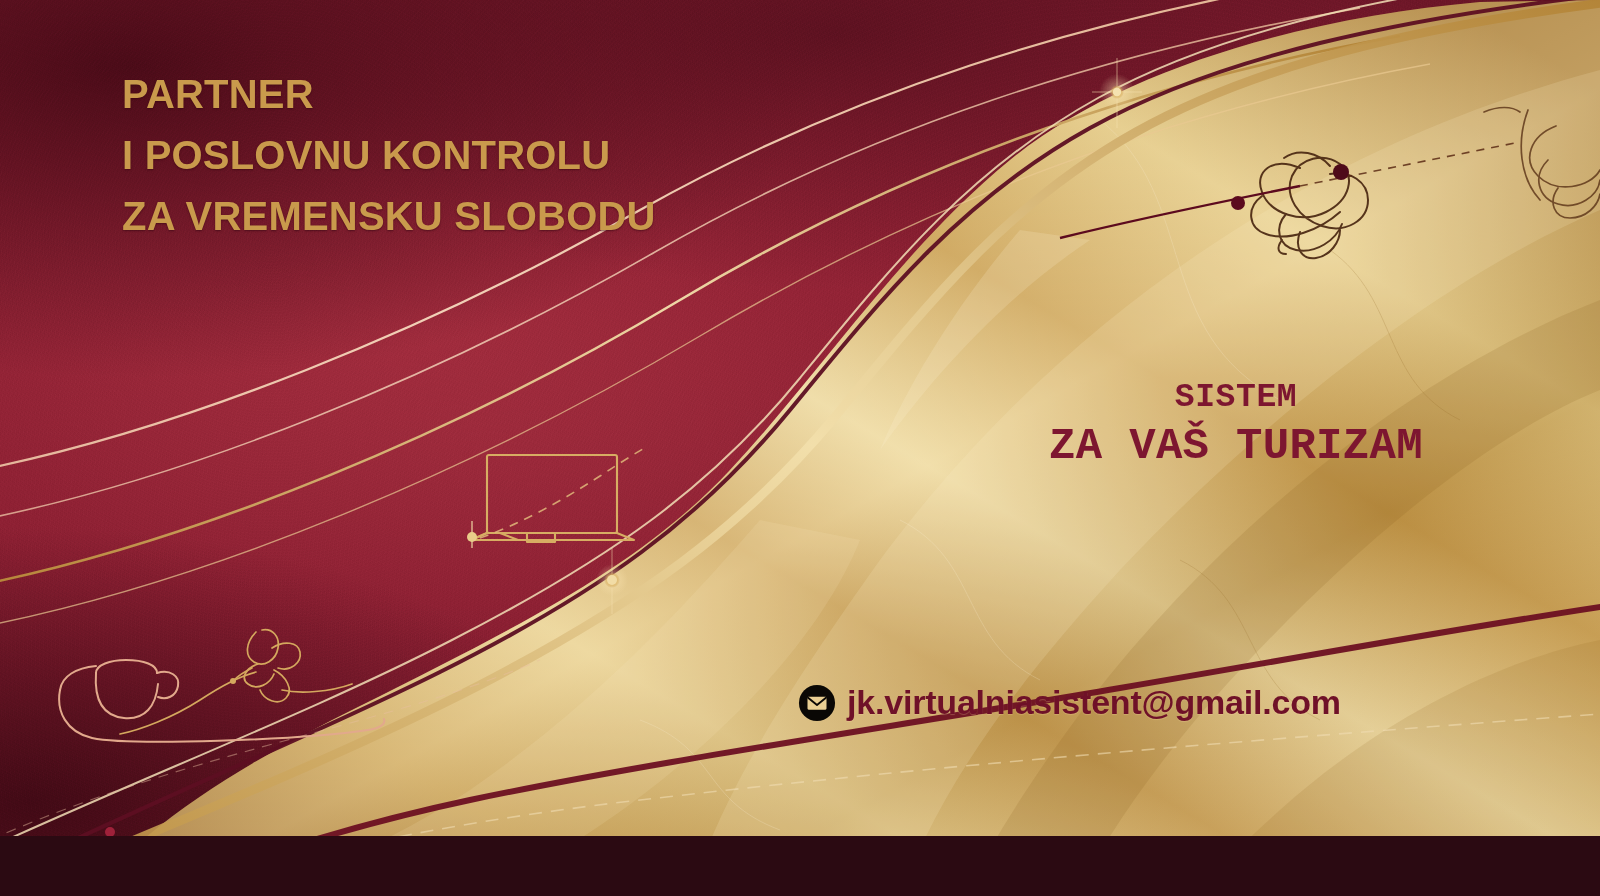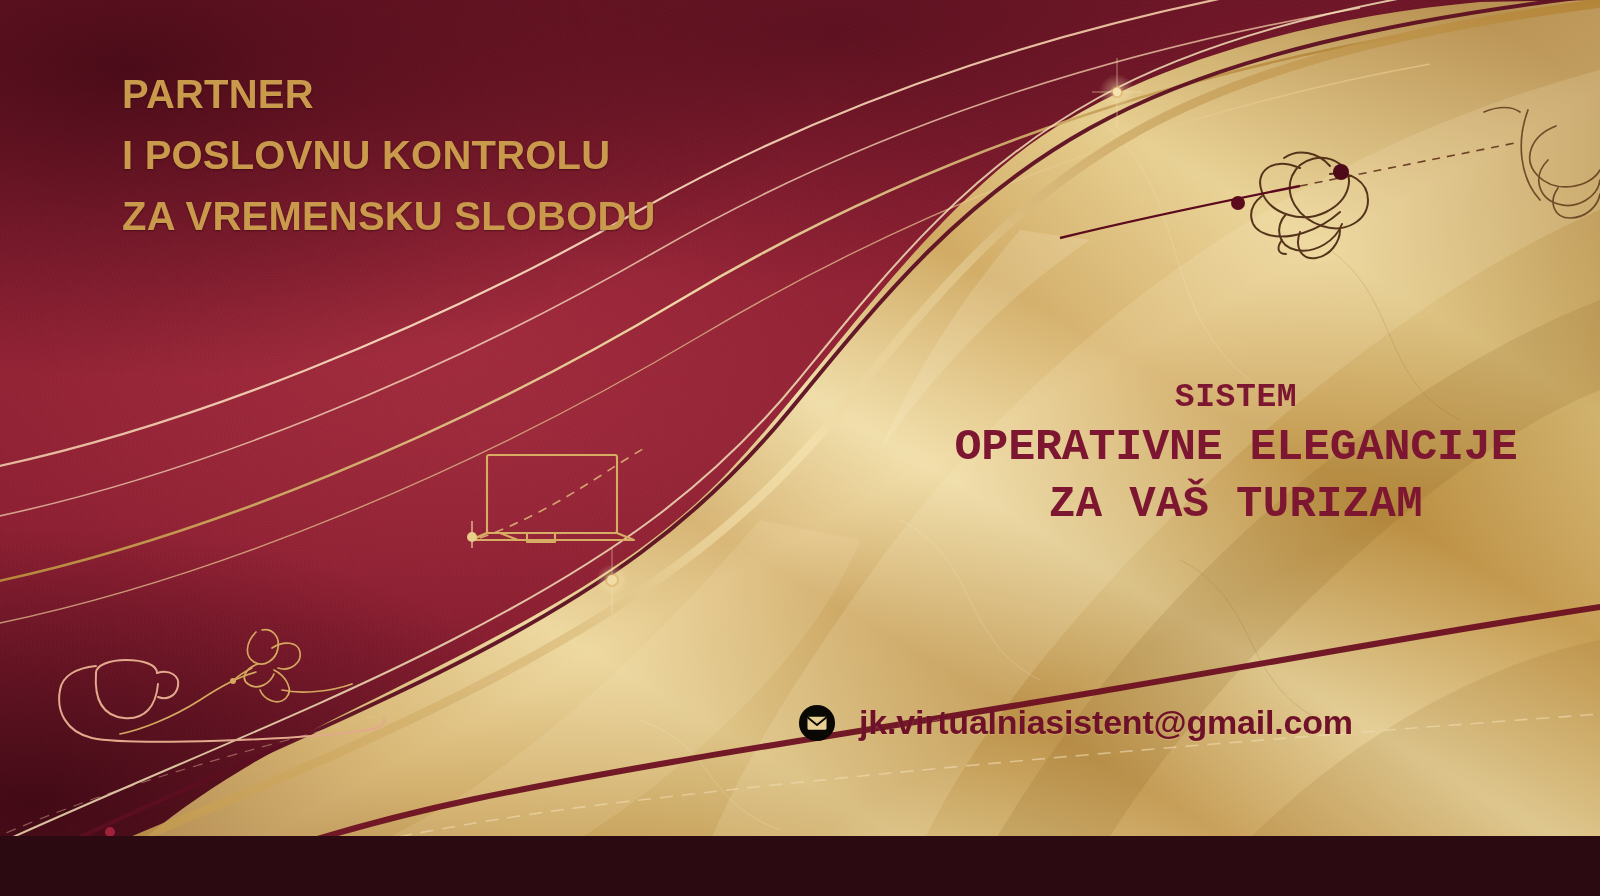--- a/index.html
+++ b/index.html
@@ -50,21 +50,21 @@
 
   .rightblock{
     position:absolute;right:44px;top:378px;width:640px;text-align:center;
     color:#7d1630;font-weight:700;text-transform:uppercase;font-family:Liberation Mono, monospace;
   }
   .r1{font-size:33px;letter-spacing:.6px;line-height:1.22;}
   .r2{font-size:45px;letter-spacing:-.2px;line-height:1.22;margin-top:3px;white-space:nowrap;}
   .r3{font-size:44px;letter-spacing:.3px;line-height:1.22;margin-top:2px;}
 
   .email{
-    position:absolute;left:798px;top:703px;display:flex;align-items:center;gap:23px;
+    position:absolute;left:798px;top:683px;display:flex;align-items:center;gap:11px;
   }
   .email-txt{
     color:#6f1128;font-weight:700;font-size:34px;letter-spacing:-.2px;white-space:nowrap;
     text-shadow:0 1px 1px rgba(255,225,170,.25);
   }
   .mail-ico{width:38px;height:38px;flex:0 0 38px;display:block;}
 </style>
 </head>
 <body>
 
@@ -250,21 +250,20 @@
   </svg>
 
   <div class="headline">
     <div>PARTNER</div>
     <div>I POSLOVNU KONTROLU</div>
     <div>ZA VREMENSKU SLOBODU</div>
   </div>
 
   <div class="rightblock">
     <div class="r1">SISTEM</div>
-    <div class="r2">OPERATIVNE ELEGANCIJE</div>
     <div class="r3">ZA VAŠ TURIZAM</div>
   </div>
 
   <div class="email">
     <svg class="mail-ico" viewBox="0 0 40 40">
       <circle cx="20" cy="20" r="19" fill="#0a0805"></circle>
       <rect x="10" y="13.5" width="20" height="13.5" rx="1.2" fill="#e9cf93"></rect>
       <path d="M10.6,14.4 L20,22 L29.4,14.4" fill="none" stroke="#0a0805" stroke-width="2" stroke-linejoin="round" stroke-linecap="round"></path>
     </svg>
     <span class="email-txt">jk.virtualniasistent@gmail.com</span>

